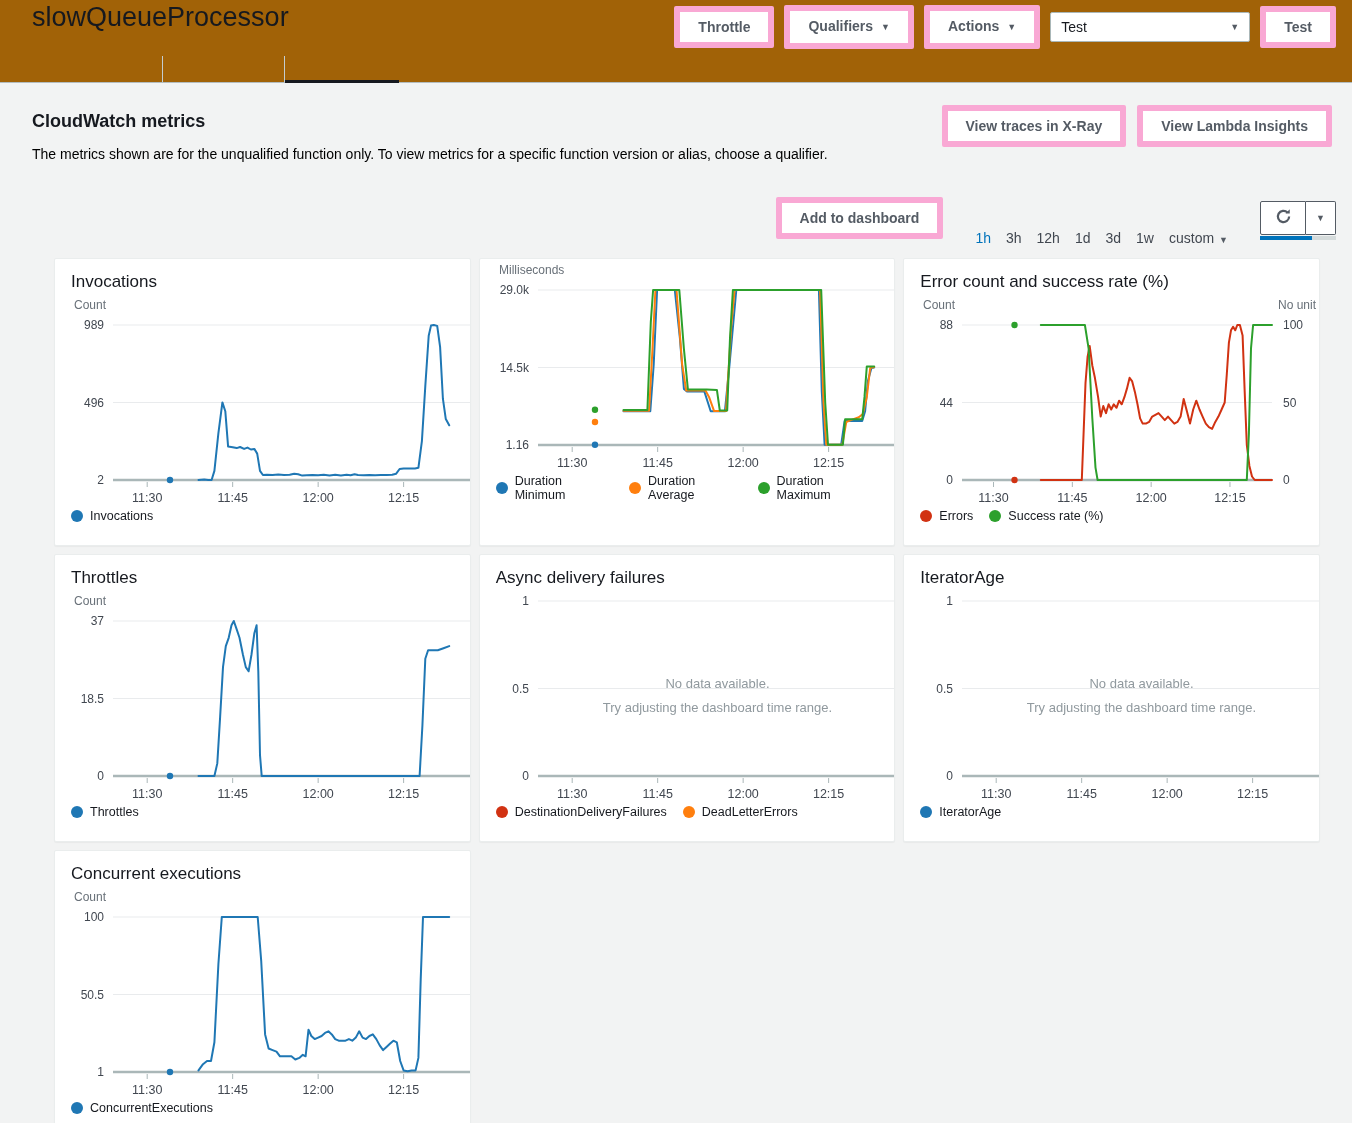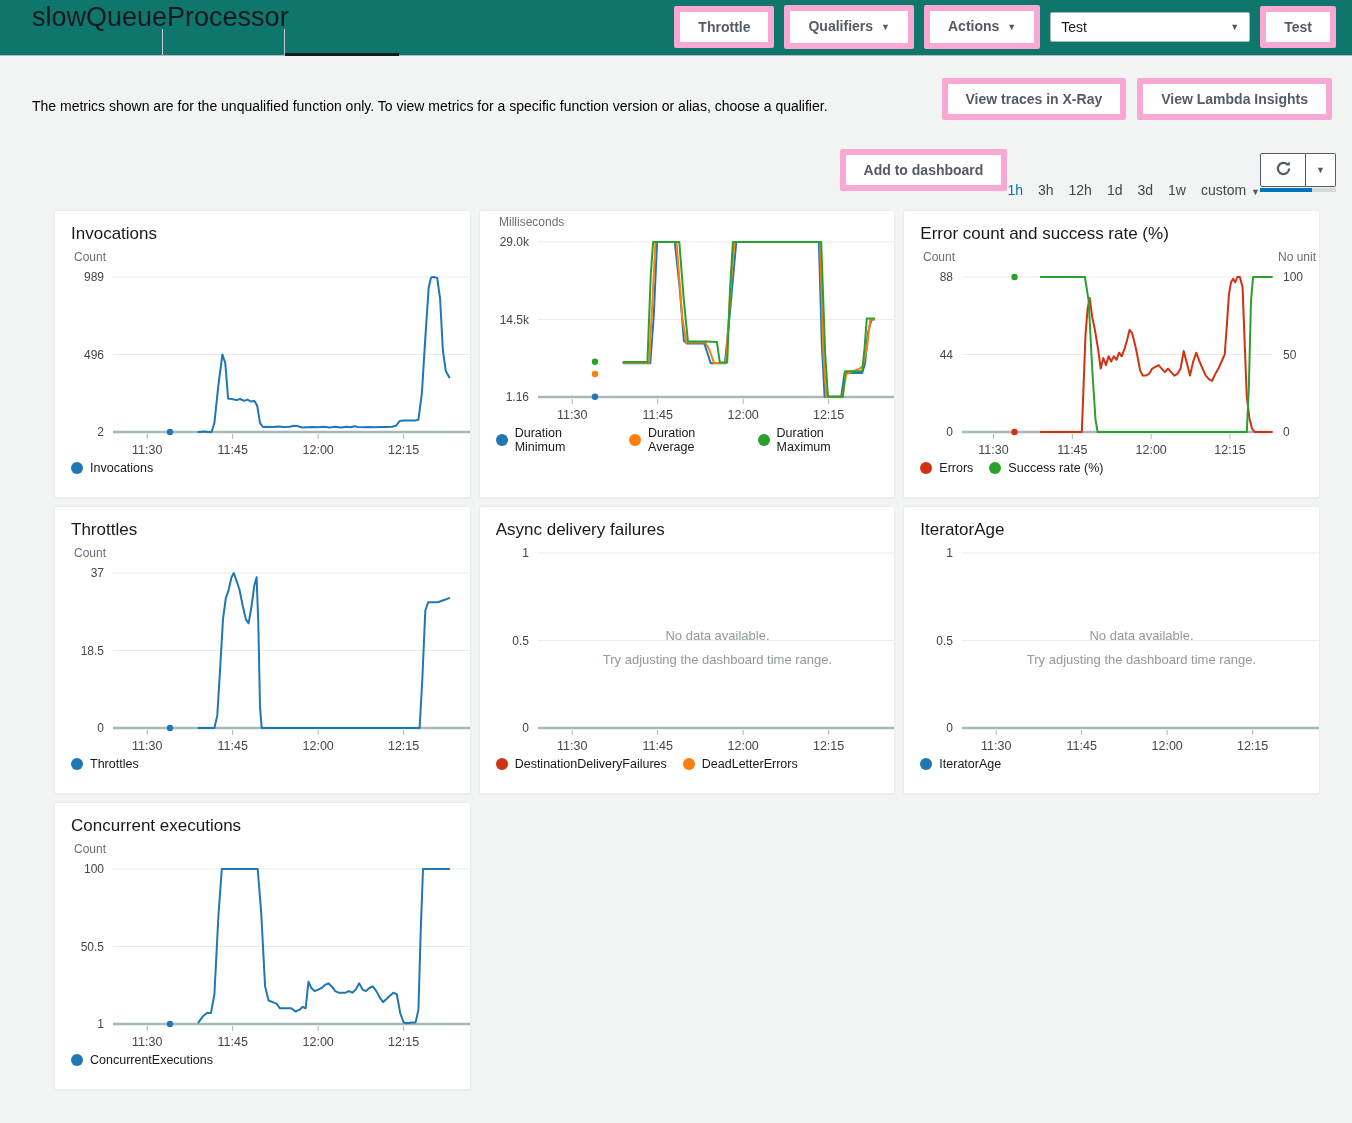--- a/index.html
+++ b/index.html
@@ -3,21 +3,21 @@
 <meta charset="utf-8">
 <style>
   * { box-sizing: border-box; }
   html,body { margin:0; padding:0; }
   body {
     width:1352px; height:1123px; overflow:hidden;
     background:#f2f3f3; color:#16191f;
     font-family:"Liberation Sans", sans-serif;
   }
   
-  .topbar { position:relative; height:56px; background:#0f766e; border-bottom:1px solid #b3bcbf; }
+  .topbar { position:relative; height:83px; background:#a16207; border-bottom:1px solid #b3bcbf; }
   .page-title { position:absolute; left:32px; top:2px; font-size:27px; font-weight:400; color:#16191f; }
   .top-actions { position:absolute; right:16px; top:5px; display:flex; gap:10px; align-items:center; }
   .btn {
     background:#fff; border:6px solid #f9a8d4; border-radius:2px;
     color:#545b64; font-weight:bold; font-size:14px; line-height:20px;
     padding:5px 18px; white-space:nowrap; cursor:pointer;
     font-family:"Liberation Sans", sans-serif;
   }
   .btn .caret { font-size:9px; margin-left:8px; position:relative; top:-1px; }
   .select {
@@ -29,21 +29,21 @@
   .tabs { position:absolute; left:32px; bottom:0; display:flex; height:26px; }
   .tab { position:relative; height:26px; }
   .tab.sep-right { border-right:1px solid #c4cccf; }
   .tab.t1 { width:131px; } .tab.t2 { width:122px; } .tab.t3 { width:114px; }
   .tab.active::after { content:""; position:absolute; left:0; right:0; bottom:-1px; height:3px; background:#16191f; }
   
   .metrics-head { position:relative; padding:28px 16px 0 32px; }
   .metrics-title { font-size:18px; font-weight:bold; margin:0; }
   .metrics-desc { font-size:14px; color:#000000; margin-top:14px; max-width:860px; }
   .metrics-buttons { position:absolute; top:22px; right:20px; display:flex; gap:11px; }
-  .controls-row { display:flex; justify-content:flex-end; align-items:center; gap:0; padding:28px 16px 12px 0; }
+  .controls-row { display:flex; justify-content:flex-end; align-items:center; gap:32px; padding:28px 16px 12px 0; }
   .ranges { display:flex; gap:15px; align-items:flex-start; font-size:14px; font-weight:normal; color:#414750;margin-top:40px; }
   .range-link { cursor:pointer; }
   .range-link.selected { color:#0073bb; }
   .range-link .caret { font-size:9px; color:#545b64; margin-left:5px; }
   .refresh-group { position:relative; display:flex; }
   .icon-btn {
     background:#fff; border:1px solid #545b64; width:46px; height:34px;
     display:flex; align-items:center; justify-content:center; cursor:pointer;
   }
   .icon-btn.left { border-radius:2px 0 0 2px; }
@@ -84,20 +84,21 @@
     <button class="btn">Test</button>
   </div>
   <div class="tabs">
     <div class="tab t1 sep-right"></div>
     <div class="tab t2 sep-right"></div>
     <div class="tab t3 active"></div>
   </div>
 </div>
 
 <div class="metrics-head">
+  <h2 class="metrics-title">CloudWatch metrics</h2>
   <div class="metrics-desc">The metrics shown are for the unqualified function only. To view metrics for a specific function version or alias, choose a qualifier.</div>
   <div class="metrics-buttons">
     <button class="btn">View traces in X-Ray</button>
     <button class="btn">View Lambda Insights</button>
   </div>
 </div>
 
 <div class="controls-row">
   <button class="btn">Add to dashboard</button>
   <div class="ranges" id="ranges">

